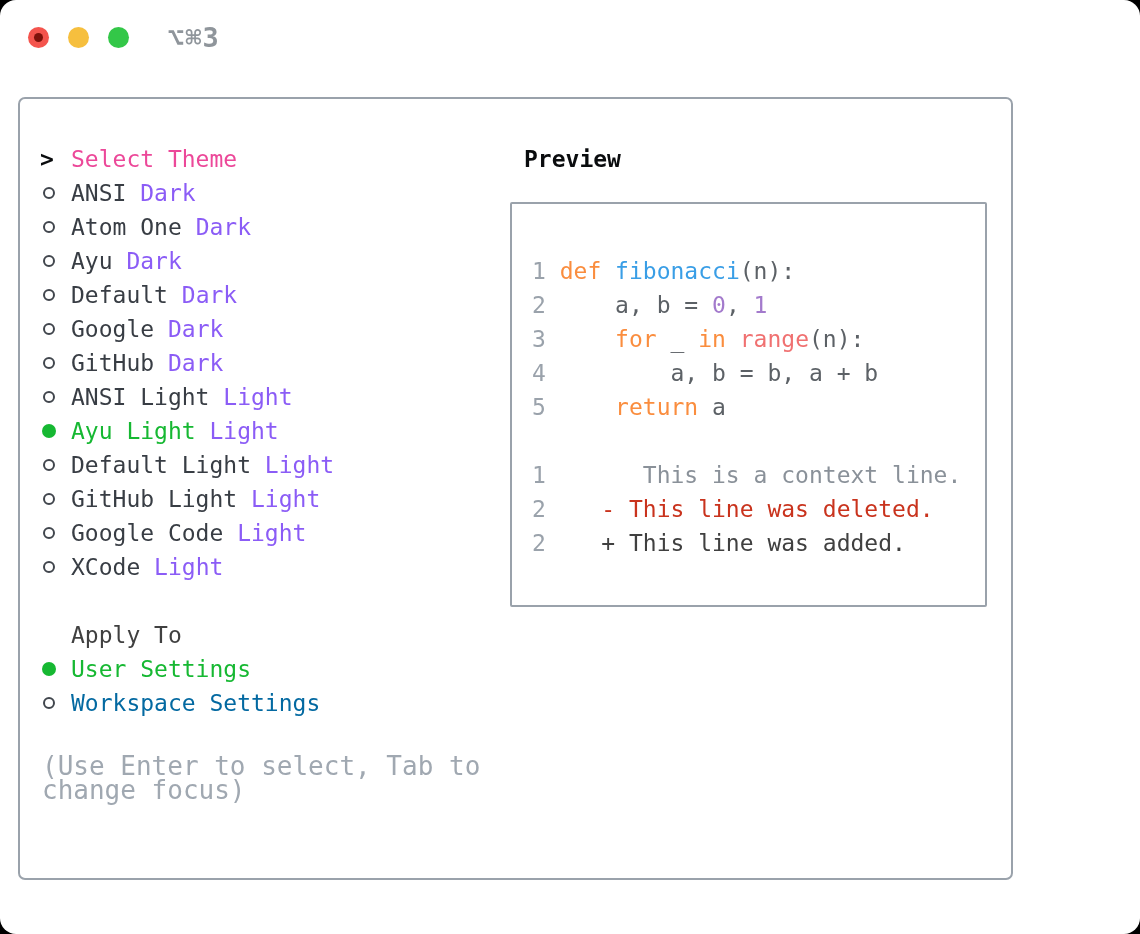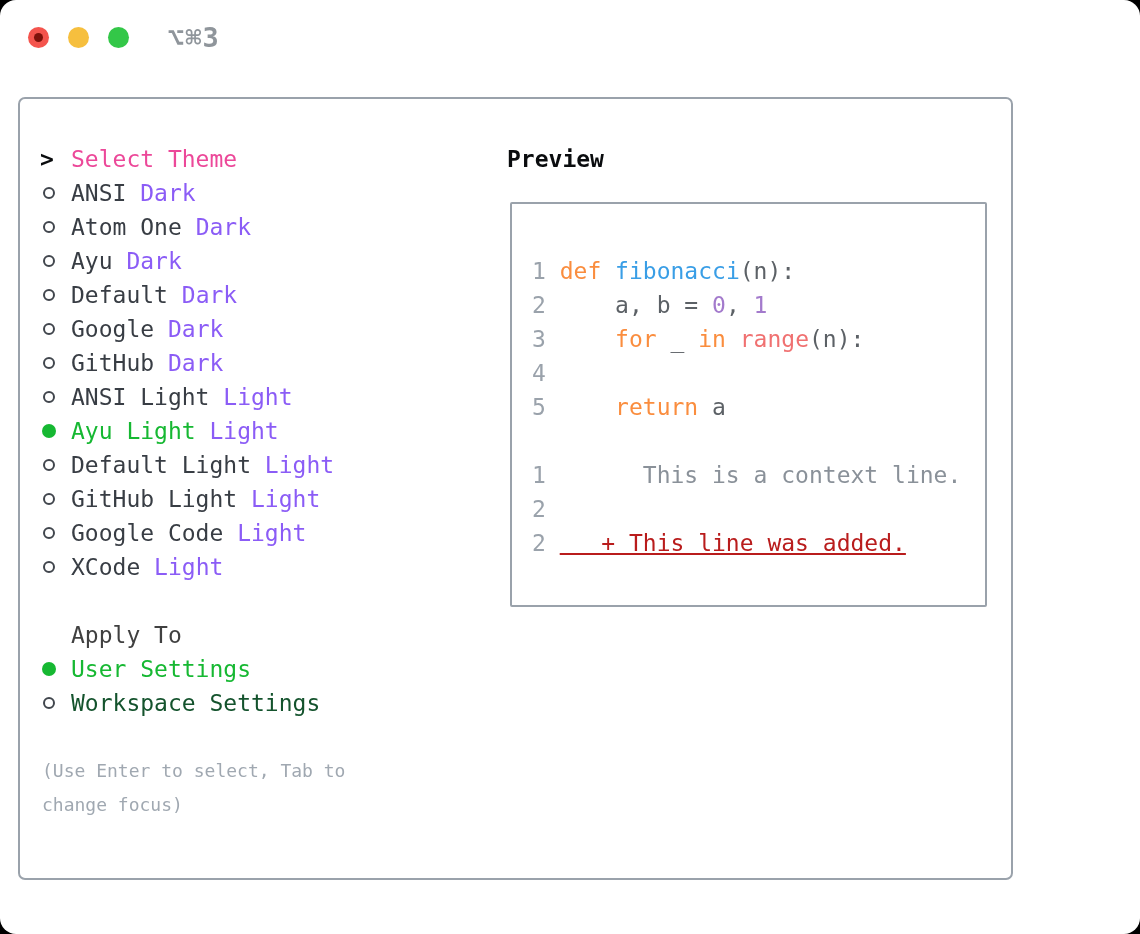--- a/index.html
+++ b/index.html
@@ -26,42 +26,42 @@
   .iconslot{width:14px;height:14px;margin-left:2px;margin-right:15px;flex:0 0 auto;display:flex;align-items:center;justify-content:center;}
   .circle{width:12px;height:12px;border:2px solid #41464d;border-radius:50%;box-sizing:border-box;}
   .circle.filled{width:14px;height:14px;border:none;background:#16b832;}
   .prompt{font-weight:bold;color:#0a0c0e;font-size:23px;width:31px;flex:0 0 auto;}
   .left-col{position:absolute;left:20px;top:43px;}
   .hdr{font-weight:normal;color:#ec4899;}
   .item-name{color:#383d44;text-align:center;}
   .item-variant{color:#8b5cf6;}
   .selected .item-name{color:#16b832;}
   .subhdr{color:#404040;}
-  .opt-name{color:#14532d;}
+  .opt-name{color:#0369a1;}
   .selected .opt-name{color:#16b832;}
   .blank-row{height:34px;}
-  .help{color:#a0a8b1;font-size:18px;line-height:34px;white-space:pre;margin-left:2px;}
+  .help{color:#a0a8b1;font-size:26px;line-height:24px;white-space:pre;margin-left:2px;}
   
-  .preview-header{position:absolute;left:487px;top:43px;height:34px;display:flex;align-items:center;
+  .preview-header{position:absolute;left:504px;top:43px;height:34px;display:flex;align-items:center;
     font-size:23px;font-weight:bold;color:#0a0c0e;}
   .preview-box{
     position:absolute;left:490px;top:103px;width:477px;height:405px;
     border:2px solid #9aa2ab;background:#fff;box-sizing:border-box;border-radius:2px;
   }
   .code{position:absolute;left:20px;top:50px;}
   .code .row{font-size:23px;}
   .lnum{color:#9aa2ab;}
   .tok-plain{color:#5c6166;}
   .tok-keyword{color:#fa8d3e;}
   .tok-function{color:#399ee6;}
   .tok-number{color:#a37acc;}
   .tok-builtin{color:#f07171;}
   .tok-context{color:#8a9199;}
   .tok-deleted{color:#c9331d;}
-  .tok-added{color:#b91c1c;text-decoration:underline;}
+  .tok-added{color:#404040;}
 </style>
 </head>
 <body>
 
 <div class="window">
 
   <div class="titlebar">
     <div class="lights">
       <div class="light light-close">
           <span class="dot"></span>
@@ -107,23 +107,23 @@
 change focus)</div>
     </div>
 
     <div class="preview-header">Preview</div>
 
     <div class="preview-box">
       <div class="code" id="code-area">
           <div class="row"><span class="lnum">1 </span><span class="tok-keyword">def</span><span class="tok-plain"> </span><span class="tok-function">fibonacci</span><span class="tok-plain">(n):</span></div>
           <div class="row"><span class="lnum">2 </span><span class="tok-plain">    a, b = </span><span class="tok-number">0</span><span class="tok-plain">, </span><span class="tok-number">1</span></div>
           <div class="row"><span class="lnum">3 </span><span class="tok-plain">    </span><span class="tok-keyword">for</span><span class="tok-plain"> _ </span><span class="tok-keyword">in</span><span class="tok-plain"> </span><span class="tok-builtin">range</span><span class="tok-plain">(n):</span></div>
-          <div class="row"><span class="lnum">4 </span></div>
+          <div class="row"><span class="lnum">4 </span><span class="tok-plain">        a, b = b, a + b</span></div>
           <div class="row"><span class="lnum">5 </span><span class="tok-plain">    </span><span class="tok-keyword">return</span><span class="tok-plain"> a</span></div>
           <div class="row"><span class="lnum"></span></div>
           <div class="row"><span class="lnum">1 </span><span class="tok-context">      This is a context line.</span></div>
-          <div class="row"><span class="lnum">2 </span></div>
+          <div class="row"><span class="lnum">2 </span><span class="tok-deleted">   - This line was deleted.</span></div>
           <div class="row"><span class="lnum">2 </span><span class="tok-added">   + This line was added.</span></div>
         </div>
     </div>
 
   </div>
 </div>
 
 </body></html>

